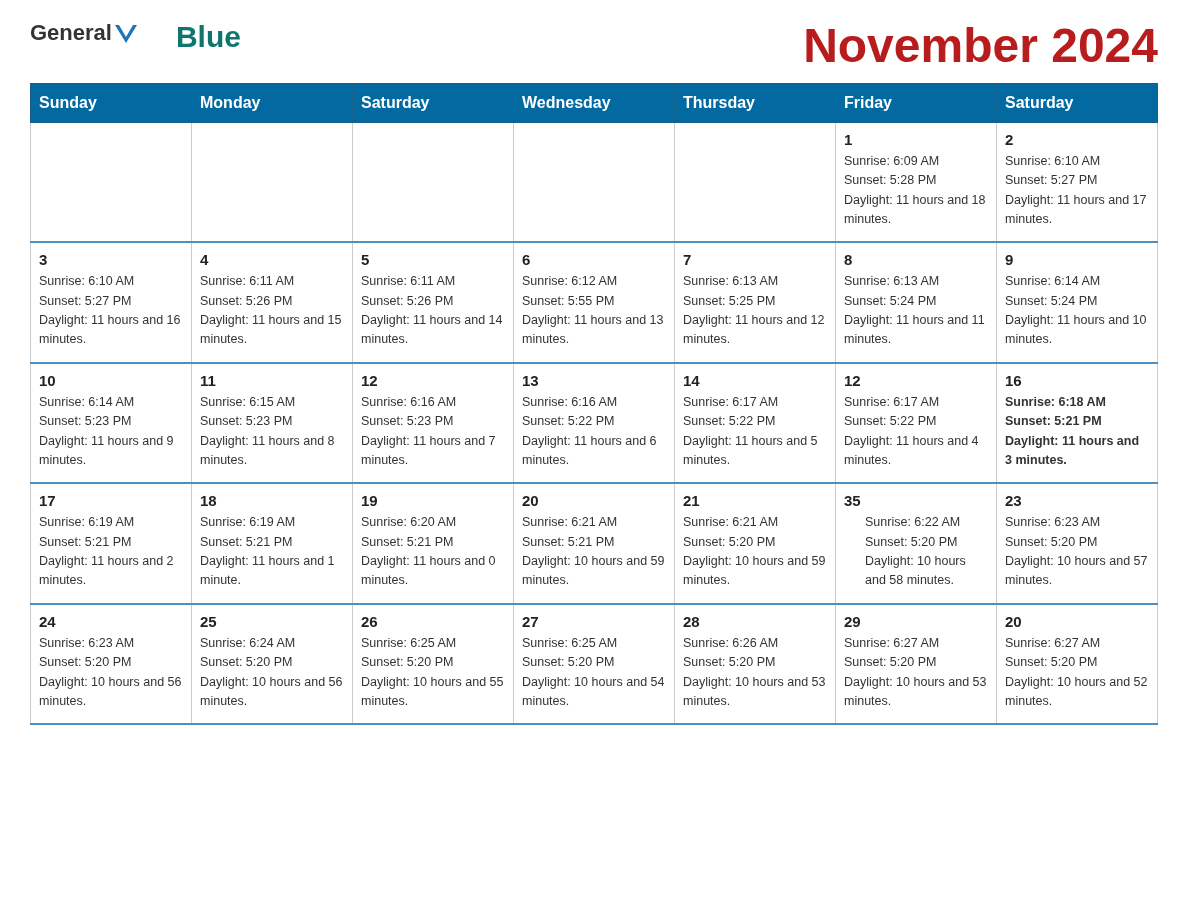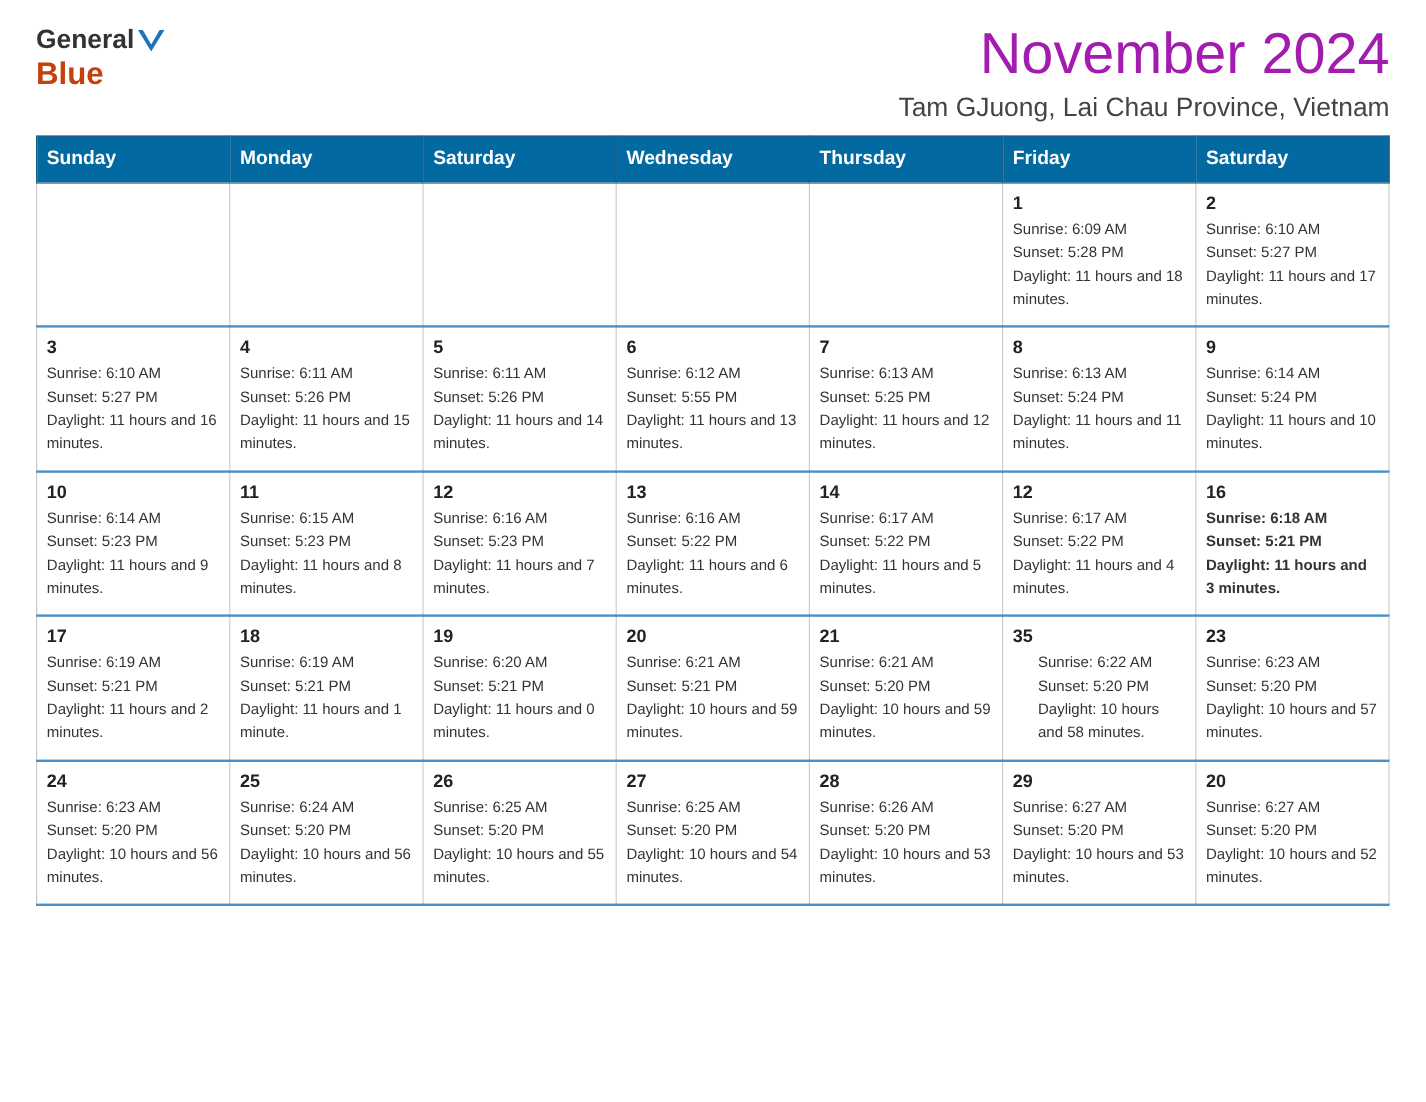--- a/index.html
+++ b/index.html
@@ -15,31 +15,32 @@
       justify-content: space-between;
       align-items: flex-start;
       margin-bottom: 10px;
     }
     .logo-text-general {
       font-size: 22px;
       font-weight: bold;
       color: #333;
     }
     .logo-text-blue {
-      font-size: 26px;
-      font-weight: bold;
-      color: #c2410c;
+      font-size: 30px;
+      font-weight: bold;
+      color: #0f766e;
+      margin-left: 39px;
     }
     .title-area {
       text-align: right;
     }
     .main-title {
       font-size: 48px;
-      font-weight: normal;
-      color: #a21caf;
+      font-weight: bold;
+      color: #b91c1c;
       line-height: 1.1;
     }
     .subtitle {
       font-size: 22px;
       color: #444;
       margin-top: 4px;
     }
     .calendar {
       width: 100%;
       border-collapse: collapse;
@@ -81,21 +82,21 @@
     .day-info {
       font-size: 12.5px;
       color: #333;
       line-height: 1.55;
     }
     .empty-cell {
       background: #fff;
     }
     .logo-wrapper {
       display: flex;
-      flex-direction: column;
+      flex-direction: row;
       align-items: flex-start;
     }
     .logo-line1 {
       display: flex;
       align-items: center;
     }
   </style>
 </head>
 <body>
 
@@ -107,21 +108,20 @@
         <polygon points="0,0 22,0 11,18" fill="#1a75bb"></polygon>
         <polygon points="4,0 18,0 11,12" fill="#fff"></polygon>
       </svg>
     </div>
     <div>
       <span class="logo-text-blue">Blue</span>
     </div>
   </div>
   <div class="title-area">
     <div class="main-title">November 2024</div>
-    <div class="subtitle">Tam GJuong, Lai Chau Province, Vietnam</div>
   </div>
 </div>
 
 <table class="calendar">
   <thead>
     <tr>
     <th>Sunday</th>
         <th>Monday</th>
         <th>Saturday</th>
         <th>Wednesday</th>

